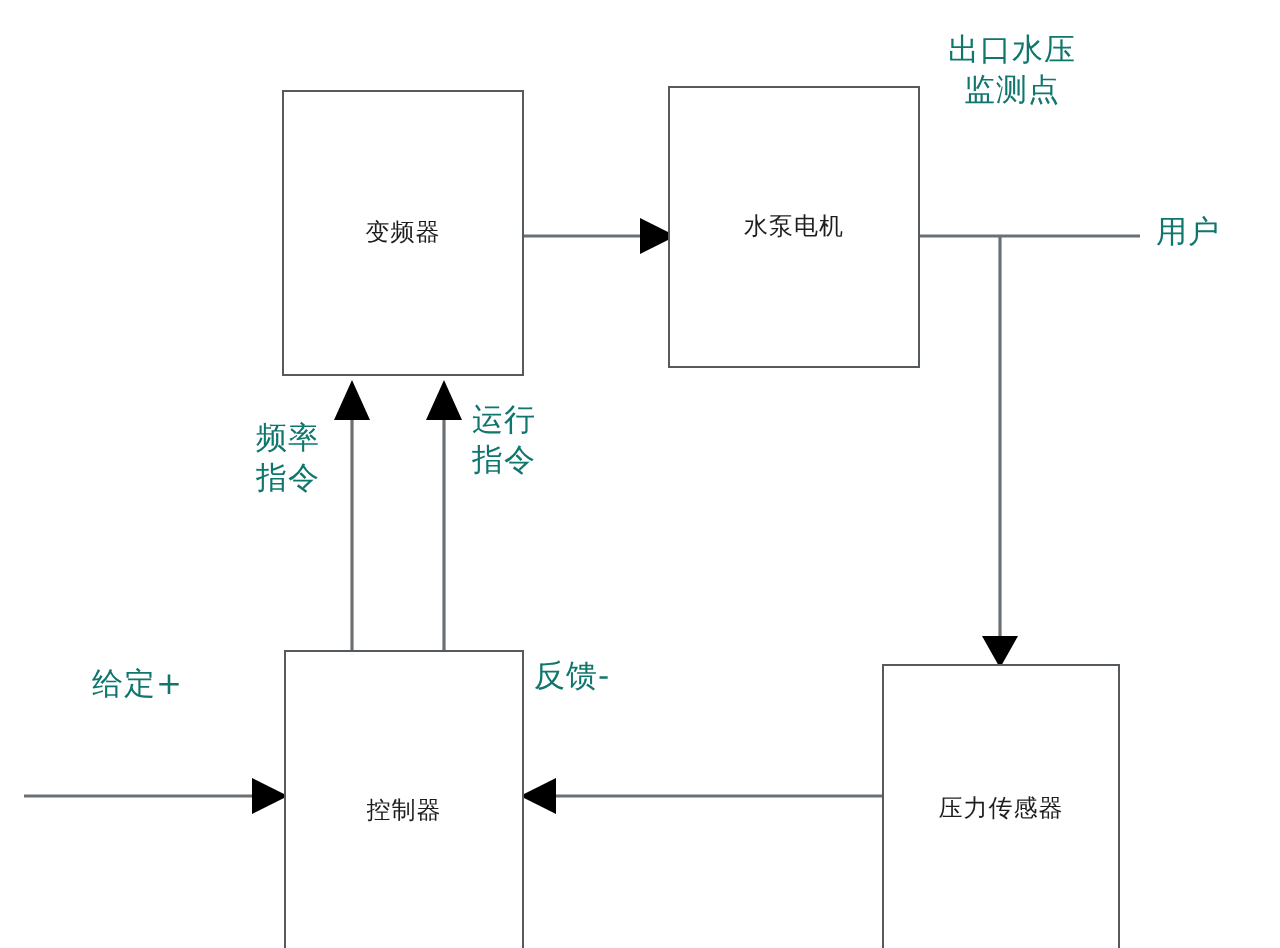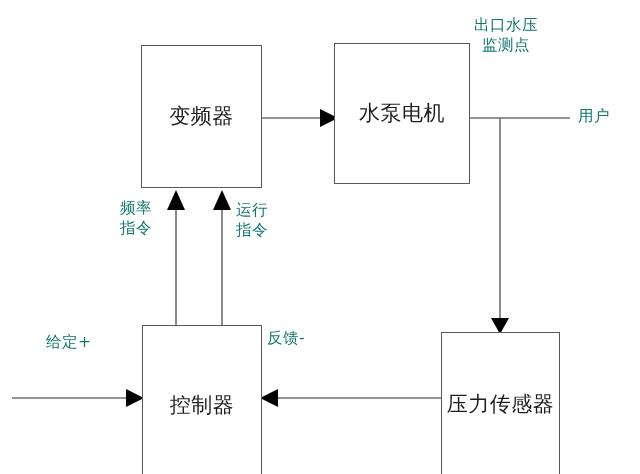--- a/index.html
+++ b/index.html
@@ -29,21 +29,21 @@
     position: absolute;
     box-sizing: border-box;
     border: 1.6px solid #555a5e;
     background: #ffffff;
     display: flex;
     align-items: center;
     justify-content: center;
   }
   .block-label {
     font-family: "DejaVu Sans", "Liberation Sans", sans-serif;
-    font-size: 21px;
+    font-size: 12px;
     color: #1d1d1d;
     letter-spacing: 0.5px;
     line-height: 1.25;
     text-align: center;
     white-space: nowrap;
   }
   .edge-label {
     position: absolute;
     font-family: "DejaVu Sans", "Liberation Sans", sans-serif;
     font-size: 15.5px;
@@ -97,38 +97,38 @@
       <line x1="222" y1="325" x2="222" y2="206" stroke="#6b7074" stroke-width="1.6"></line>
       <polygon points="213,210 231,210 222,190" fill="#000000"></polygon>
     </g>
 
   </svg>
 
   <div class="block" style="left:141px; top:45px; width:121px; height:143px;">
     <span class="block-label">变频器</span>
   </div>
 
-  <div class="block" style="left:334px; top:43px; width:136px; height:141px;">
+  <div class="block" style="left:334px; top:43px; width:126px; height:141px;">
     <span class="block-label">水泵电机</span>
   </div>
 
   <div class="block" style="left:142px; top:325px; width:120px; height:160px;">
     <span class="block-label">控制器</span>
   </div>
 
   <div class="block" style="left:441px; top:332px; width:119px; height:145px;">
     <span class="block-label">压力传感器</span>
   </div>
 
   <div class="edge-label" style="left:458px; top:16px; width:96px;">出口水压
 监测点</div>
 
   <div class="edge-label single" style="left:578px; top:107px;">用户</div>
 
-  <div class="edge-label" style="left:112px; top:199px; width:48px;">频率
+  <div class="edge-label" style="left:112px; top:210px; width:48px;text-align:right;">频率
 指令</div>
 
   <div class="edge-label" style="left:228px; top:201px; width:48px;">运行
 指令</div>
 
   <div class="edge-label single" style="left:46px; top:333px;">给定+</div>
 
   <div class="edge-label single" style="left:267px; top:329px;text-align:right;">反馈-</div>
 
 </div>

